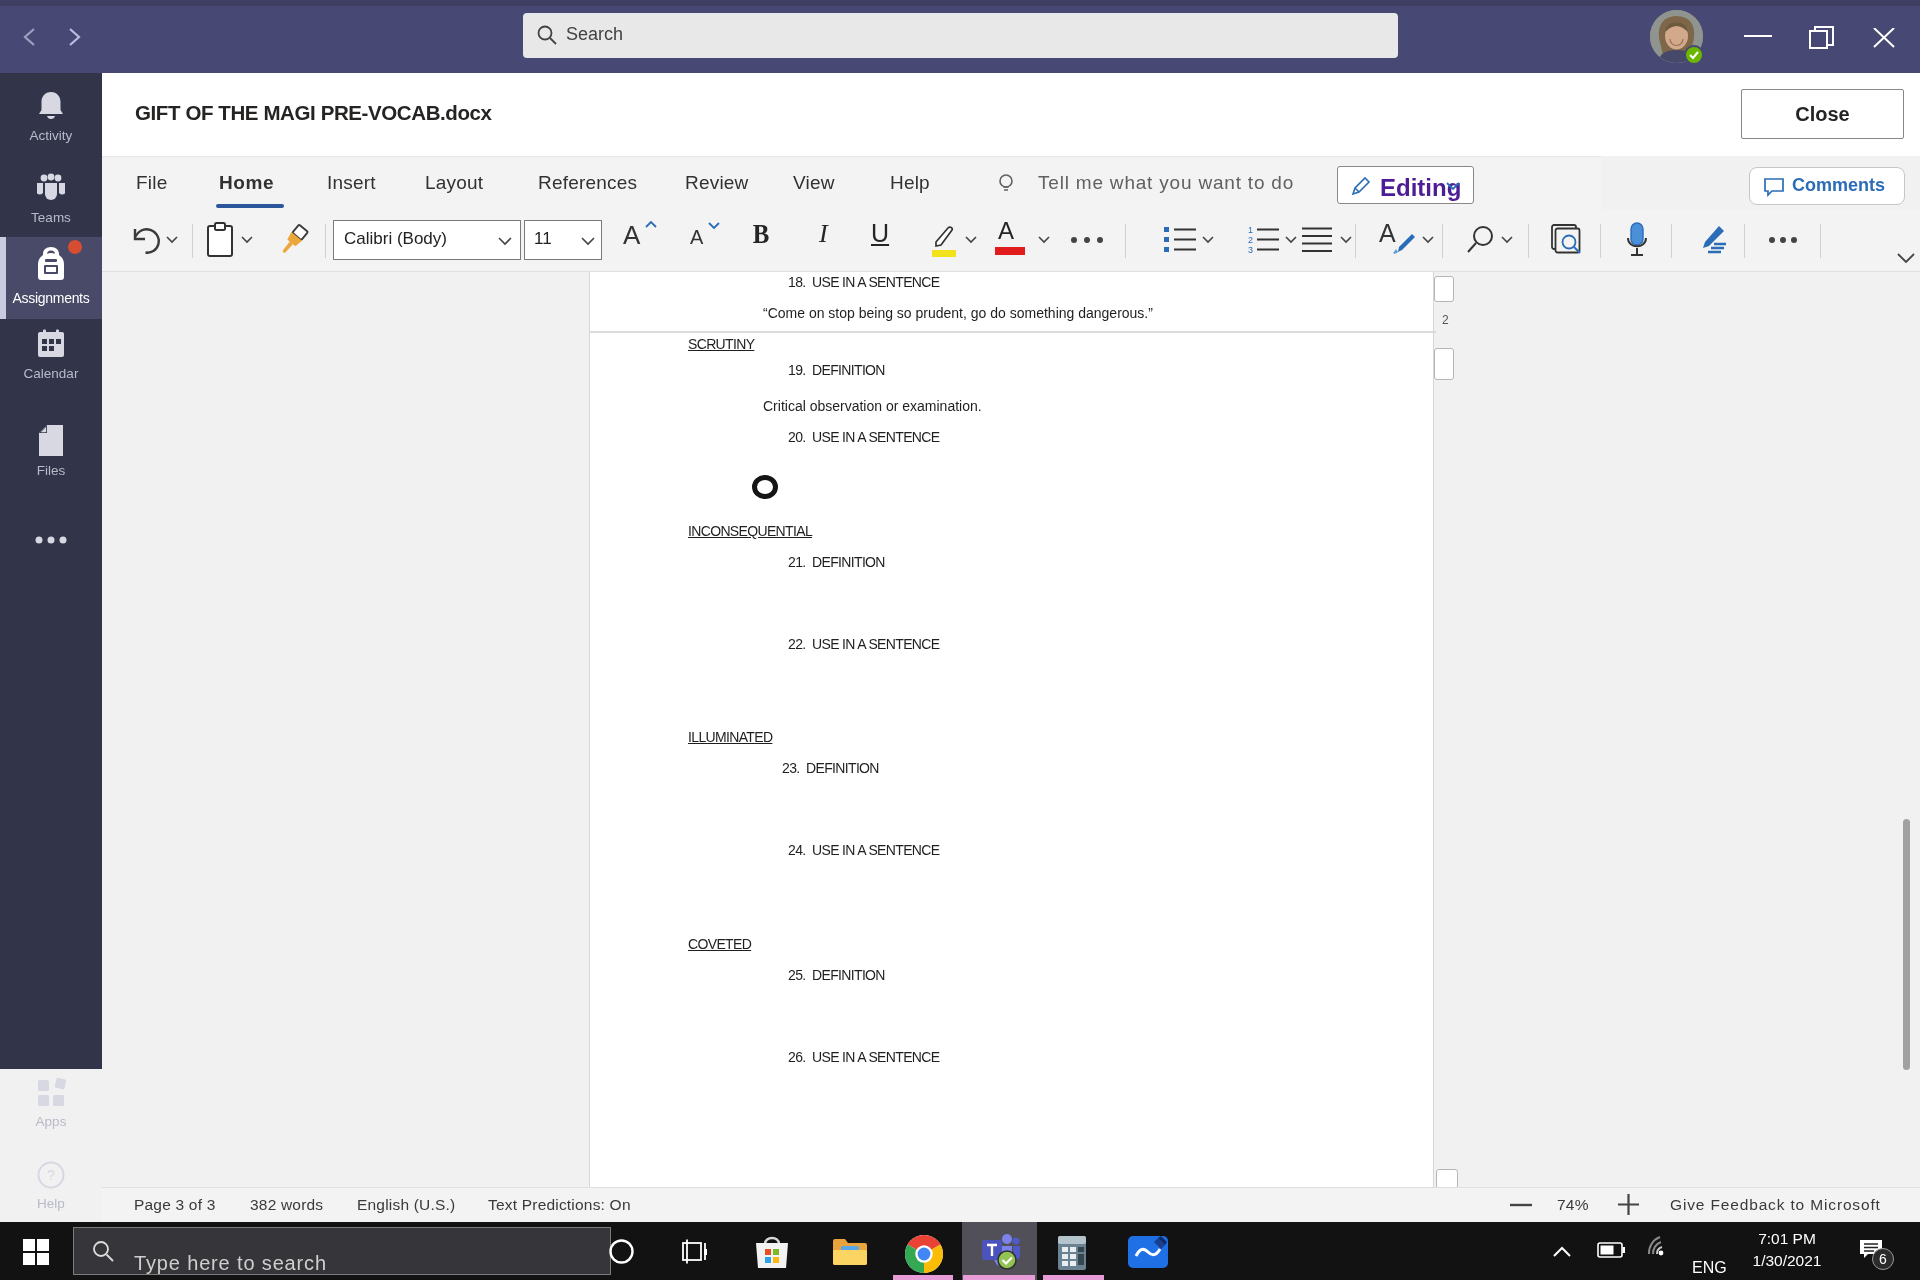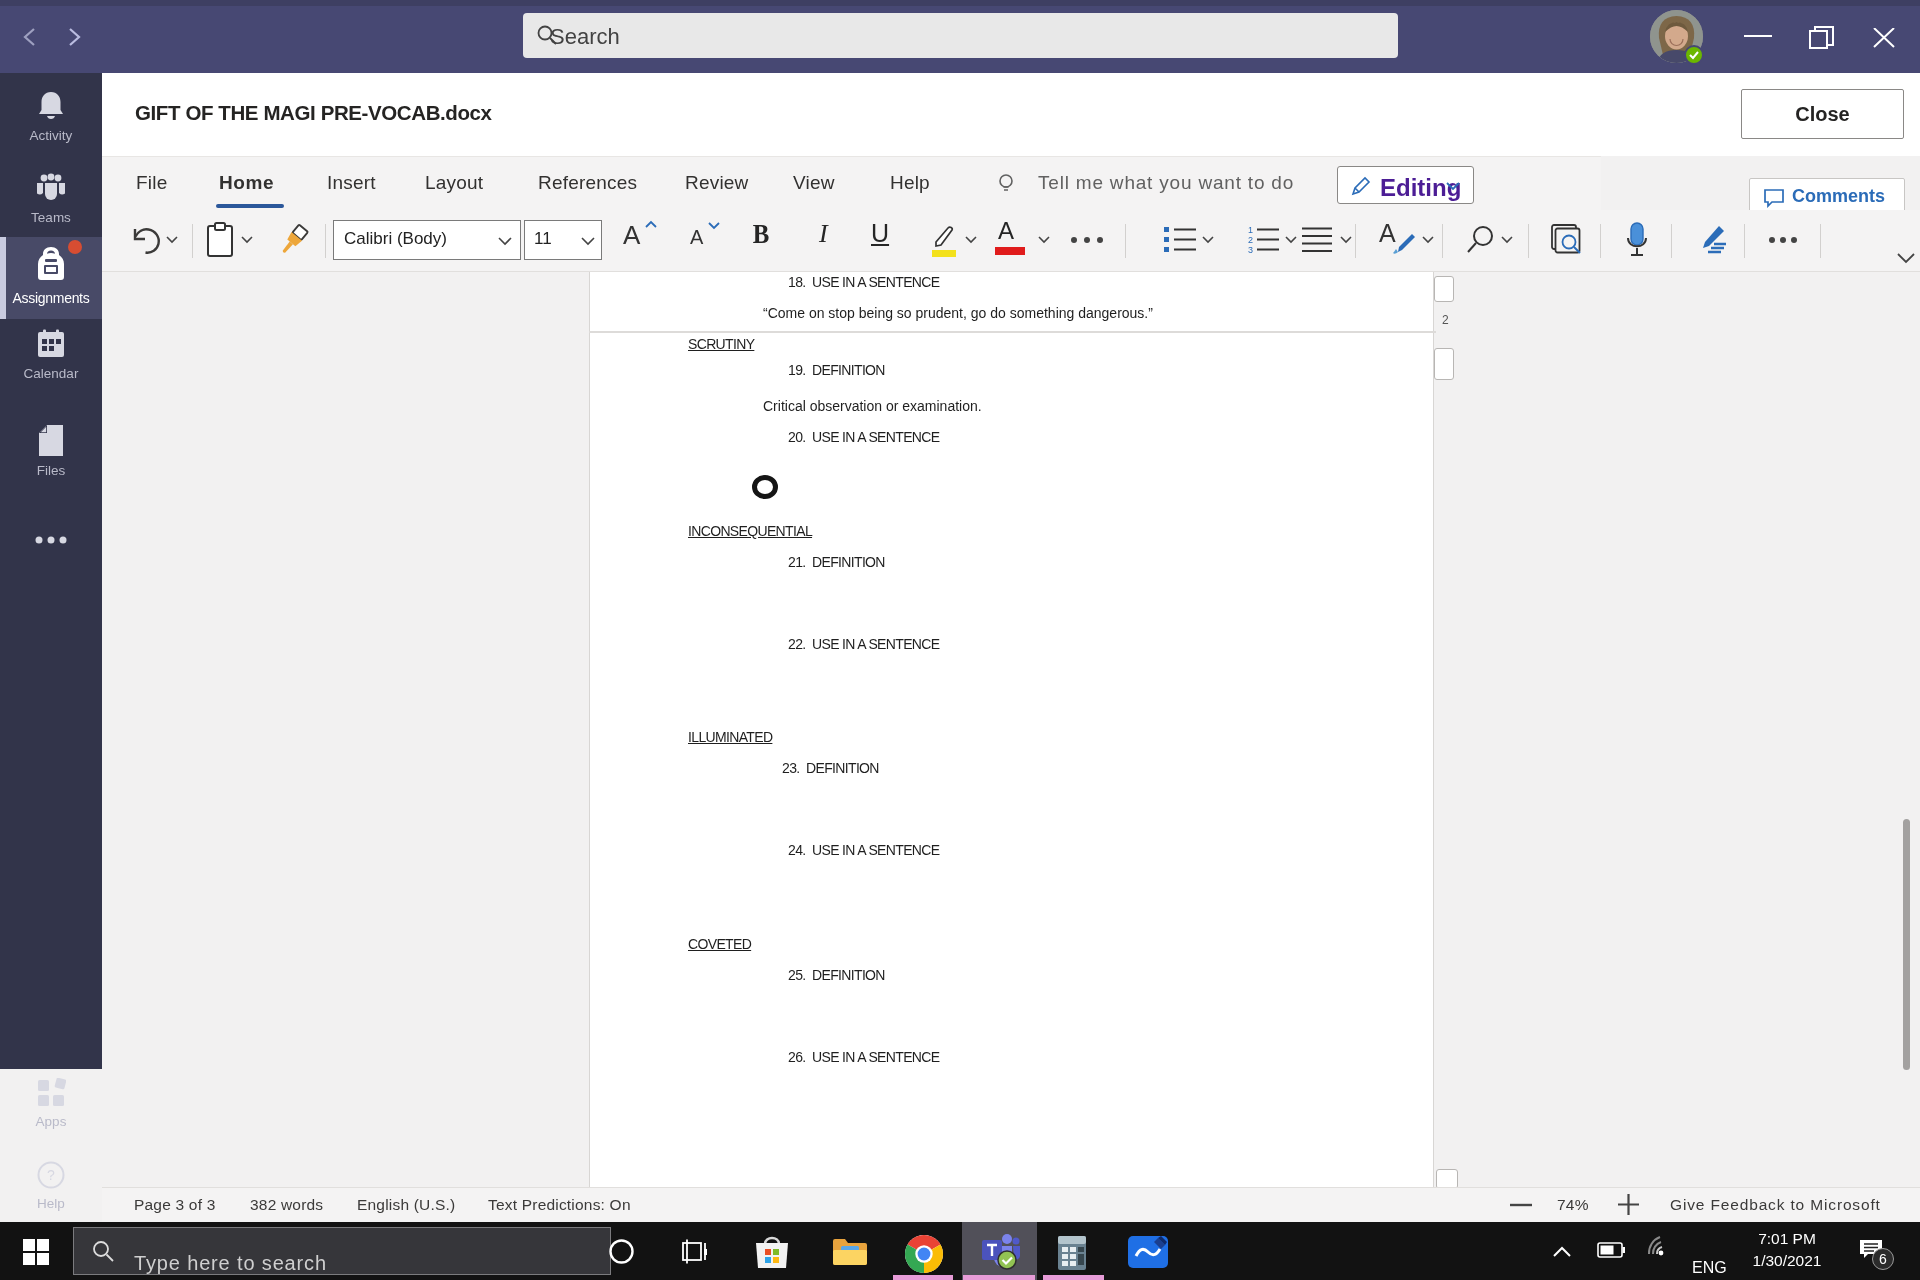--- a/index.html
+++ b/index.html
@@ -5,21 +5,21 @@
 * { margin:0; padding:0; box-sizing:border-box; }
 html,body { width:1920px; height:1280px; overflow:hidden; }
 body { font-family:"Liberation Sans", sans-serif; position:relative; background:#f2f1f1; }
 .abs { position:absolute; }
 
 
 #topbar { left:0; top:0; width:1920px; height:73px; background:#474873; }
 #topstrip { left:0; top:0; width:1920px; height:6px; background:#3e3f62; }
 .navchev { top:24px; width:26px; height:26px; }
 #searchbox { left:523px; top:13px; width:875px; height:45px; background:#e8e8e8; border-radius:4px; }
-#searchbox .stext { position:absolute; left:27px; top:11px; font-size:22px; color:#424242; }
+#searchbox .stext { position:absolute; left:43px; top:11px; font-size:18px; color:#424242; }
 #avatar { left:1650px; top:10px; width:53px; height:53px; border-radius:50%; overflow:hidden; background:#8b8b92; }
 #avail { left:1684px; top:45px; width:20px; height:20px; border-radius:50%; background:#6bb700; border:2px solid #474873; }
 
 
 #sidebar { left:0; top:73px; width:102px; height:996px; background:#32344a; color:#b9bac9; }
 .sbitem { position:absolute; left:0; width:102px; text-align:center; }
 .sbitem .lbl { font-size:13.5px; margin-top:2px; }
 .sbsel { position:absolute; left:0; top:164px; width:102px; height:82px; background:#484a67; }
 .sbsel:before { content:""; position:absolute; left:0; top:0; width:6px; height:82px; background:#c9cbe0; }
 
@@ -201,21 +201,21 @@
   <div class="tab" style="left:936px;color:#616161;letter-spacing:0.8px">Tell me what you want to do</div>
   <div class="abs" style="left:1235px;top:9px;width:137px;height:38px;border:1px solid #8a8886;border-radius:3px;background:#fff">
     <svg style="position:absolute;left:12px;top:8px" width="22" height="22" viewBox="0 0 22 22">
         <path d="M3 19 L5 13 L15 3 L19 7 L9 17 Z M5 13 L9 17" stroke="#2b6cb8" stroke-width="1.6" fill="none"></path>
       </svg>
     <span style="position:absolute;left:42px;top:7px;font-size:24px;font-weight:600;color:#4c1d95">Editing</span>
     <svg style="position:absolute;left:108px;top:15px" width="14" height="9" viewBox="0 0 14 9">
         <path d="M1 1 L7 7 L13 1" stroke="#2b6cb8" stroke-width="1.8" fill="none"></path>
       </svg>
   </div>
-  <div class="abs" style="left:1647px;top:21px;width:156px;height:38px;border:1px solid #c8c6c4;border-radius:2px;background:#fff">
+  <div class="abs" style="left:1647px;top:10px;width:156px;height:38px;border:1px solid #c8c6c4;border-radius:8px;background:#fff">
     <svg style="position:absolute;left:13px;top:9px" width="22" height="20" viewBox="0 0 22 20">
         <path d="M2 2 L20 2 L20 14 L9 14 L5 18 L5 14 L2 14 Z" stroke="#2b6cb8" stroke-width="1.7" fill="none"></path>
       </svg>
     <span style="position:absolute;left:42px;top:7px;font-size:18px;font-weight:600;color:#2b6cb8">Comments</span>
   </div>
 </div>
 
 <div class="abs" id="toolrow">
 
   <svg style="position:absolute;left:28px;top:13px" width="34" height="34" viewBox="0 0 34 34">

